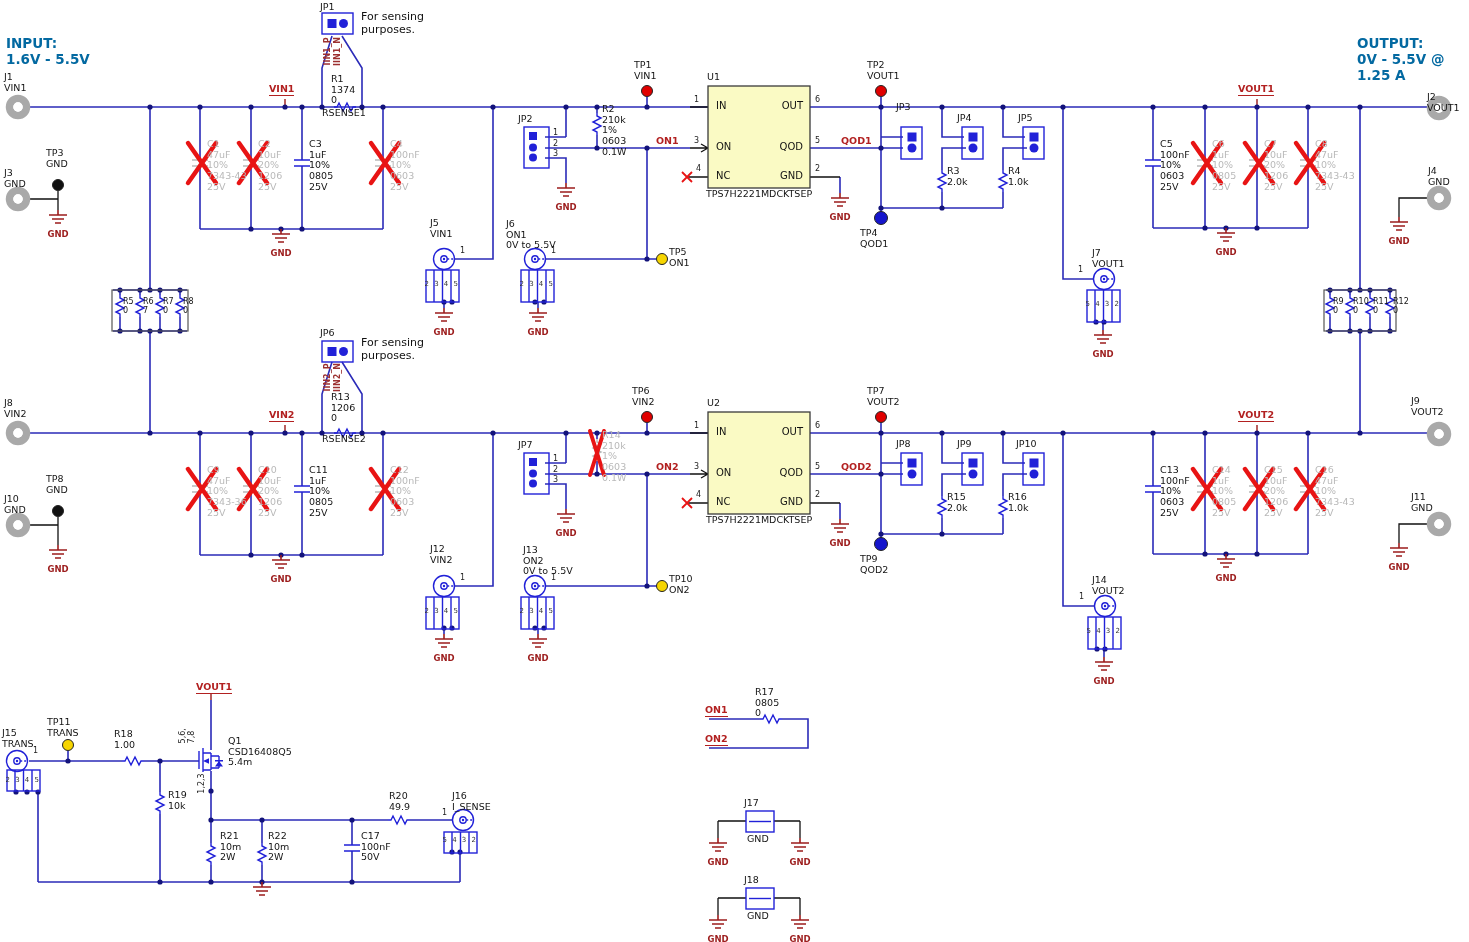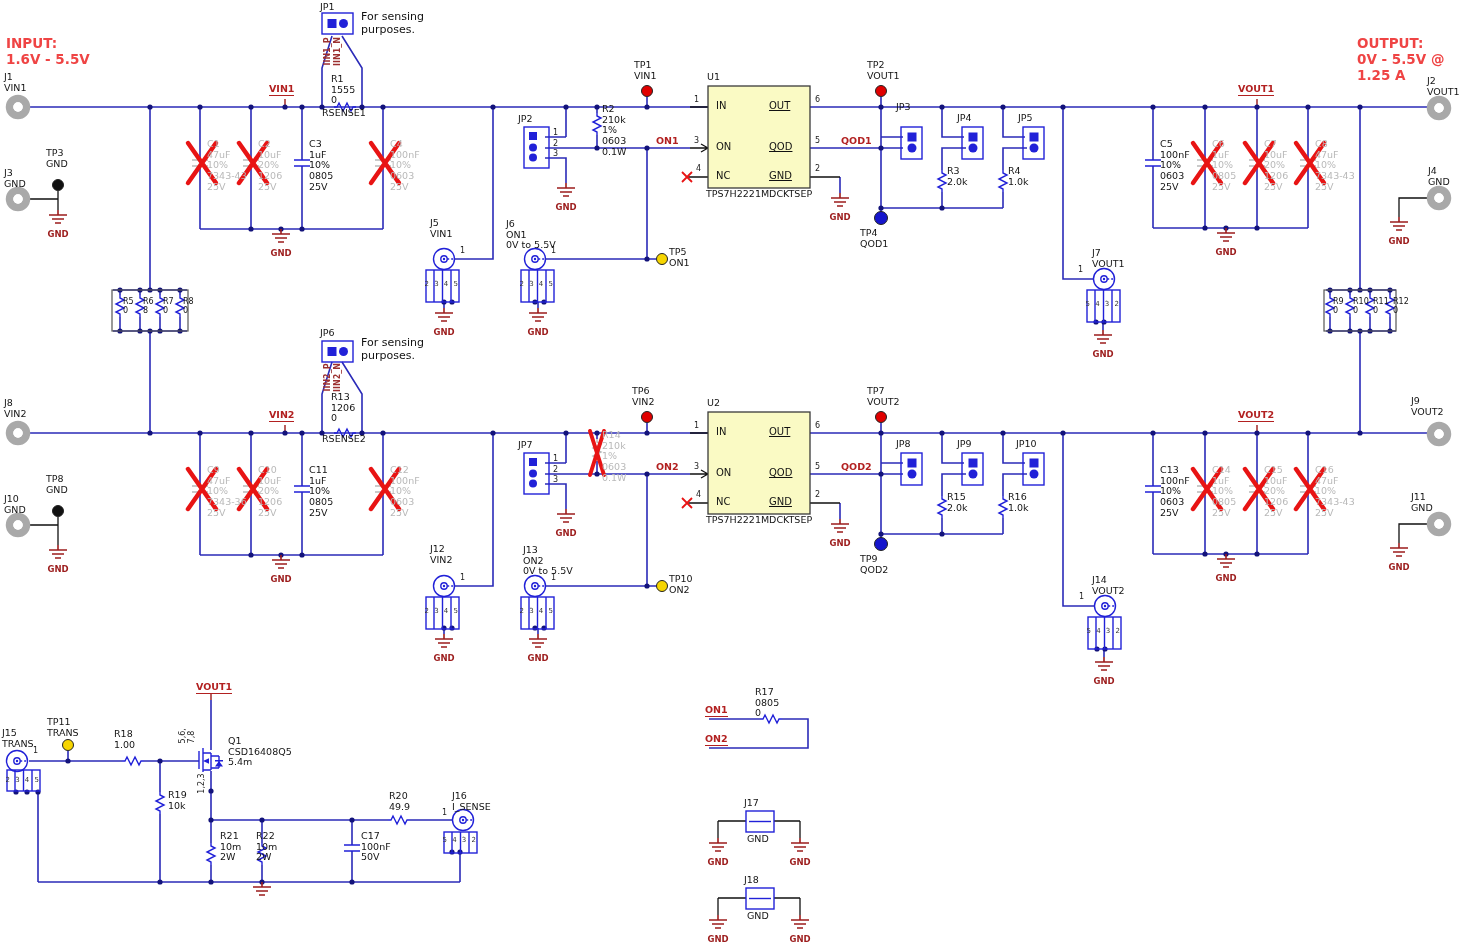--- a/index.html
+++ b/index.html
@@ -4,24 +4,24 @@
 <style>
   html,body{margin:0;padding:0;background:#fff;}
   #canvas{position:relative;width:1469px;height:942px;background:#ffffff;
           font-family:"DejaVu Sans","Liberation Sans",sans-serif;overflow:hidden;}
   #gfx{position:absolute;left:0;top:0;}
   .lb{position:absolute;font-size:9.5px;line-height:1.12;color:#141414;white-space:pre-line;}
   .g{color:#b9b9b9;}
   .r{color:#b22020;font-weight:bold;}
   .u{border-bottom:1.2px solid #b22020;}
   .gn{position:absolute;font-size:8.5px;font-weight:bold;color:#9c1c1c;width:36px;text-align:center;}
-  .hd{position:absolute;font-size:13.5px;font-weight:bold;color:#ef4444;line-height:1.18;white-space:pre-line;}
+  .hd{position:absolute;font-size:13.5px;font-weight:bold;color:#0369a1;line-height:1.18;white-space:pre-line;}
   .pin{position:absolute;font-size:8px;color:#222;}
   .pn{position:absolute;font-size:10px;color:#111;}
-  .pr{width:34px;text-align:left;text-decoration:underline;}
+  .pr{width:34px;text-align:right;}
   .note{position:absolute;font-size:11px;color:#111;white-space:pre-line;line-height:1.15;}
   .dig{position:absolute;font-size:7px;color:#333;letter-spacing:1.5px;white-space:nowrap;width:38px;text-align:center;}
   .s8{font-size:8px;}
   .rot{transform:rotate(-90deg);transform-origin:center;}
   .vl{position:absolute;font-size:8px;font-weight:bold;color:#9c3030;width:44px;text-align:center;white-space:nowrap;}
   
   .w{stroke:#2b2bb8;stroke-width:1.6;fill:none;}
   .bk{stroke:#111;stroke-width:1.3;fill:none;}
   .bx{stroke:#555;stroke-width:1.2;fill:none;}
   .dr{stroke:#9c1c1c;stroke-width:1.4;fill:none;}
@@ -271,21 +271,21 @@
 <div class="lb" style="left:4px;top:168px">J3
 GND</div>
 <div class="lb" style="left:46px;top:148px">TP3
 GND</div>
 <div class="lb" style="left:320px;top:2px">JP1</div>
 <div class="note" style="left:361px;top:11px">For sensing
 purposes.</div>
 <div class="vl rot" style="left:305px;top:47px">IIN1_P</div>
 <div class="vl rot" style="left:315px;top:47px">IIN1_N</div>
 <div class="lb" style="left:331px;top:74px">R1
-1555
+1374
 0</div>
 <div class="lb" style="left:322px;top:108px">RSENSE1</div>
 <div class="lb r u" style="left:269px;top:84px">VIN1</div>
 <div class="lb g" style="left:207px;top:139px">C1
 47uF
 10%
 7343-43
 25V</div>
 <div class="lb g" style="left:258px;top:139px">C2
 10uF
@@ -298,21 +298,21 @@
 0805
 25V</div>
 <div class="lb g" style="left:390px;top:139px">C4
 100nF
 10%
 0603
 25V</div>
 <div class="lb s8" style="left:123px;top:298px">R5
 0</div>
 <div class="lb s8" style="left:143px;top:298px">R6
-8</div>
+7</div>
 <div class="lb s8" style="left:163px;top:298px">R7
 0</div>
 <div class="lb s8" style="left:183px;top:298px">R8
 0</div>
 <div class="lb" style="left:430px;top:218px">J5
 VIN1</div>
 <div class="pin" style="left:460px;top:246px">1</div>
 <div class="dig" style="left:423px;top:280px">2 3 4 5</div>
 <div class="lb" style="left:506px;top:219px">J6
 ON1
@@ -377,21 +377,21 @@
 10uF
 20%
 1206
 25V</div>
 <div class="lb g" style="left:1315px;top:139px">C8
 47uF
 10%
 7343-43
 25V</div>
 <div class="lb r u" style="left:1238px;top:84px">VOUT1</div>
-<div class="lb" style="left:1427px;top:76px">J2
+<div class="lb" style="left:1427px;top:92px">J2
 VOUT1</div>
 <div class="lb" style="left:1428px;top:166px">J4
 GND</div>
 <div class="lb s8" style="left:1333px;top:298px">R9
 0</div>
 <div class="lb s8" style="left:1353px;top:298px">R10
 0</div>
 <div class="lb s8" style="left:1373px;top:298px">R11
 0</div>
 <div class="lb s8" style="left:1393px;top:298px">R12
@@ -525,21 +525,21 @@
 7,8</div>
 <div class="lb" style="left:228px;top:736px">Q1
 CSD16408Q5
 5.4m</div>
 <div class="pin rot" style="left:191px;top:779px;white-space:nowrap">1,2,3</div>
 <div class="lb" style="left:168px;top:790px">R19
 10k</div>
 <div class="lb" style="left:220px;top:831px">R21
 10m
 2W</div>
-<div class="lb" style="left:256px;top:831px">R22
+<div class="lb" style="left:268px;top:831px">R22
 10m
 2W</div>
 <div class="lb" style="left:361px;top:831px">C17
 100nF
 50V</div>
 <div class="lb" style="left:389px;top:791px">R20
 49.9</div>
 <div class="lb" style="left:452px;top:791px">J16
 I_SENSE</div>
 <div class="pin" style="left:442px;top:808px">1</div>

